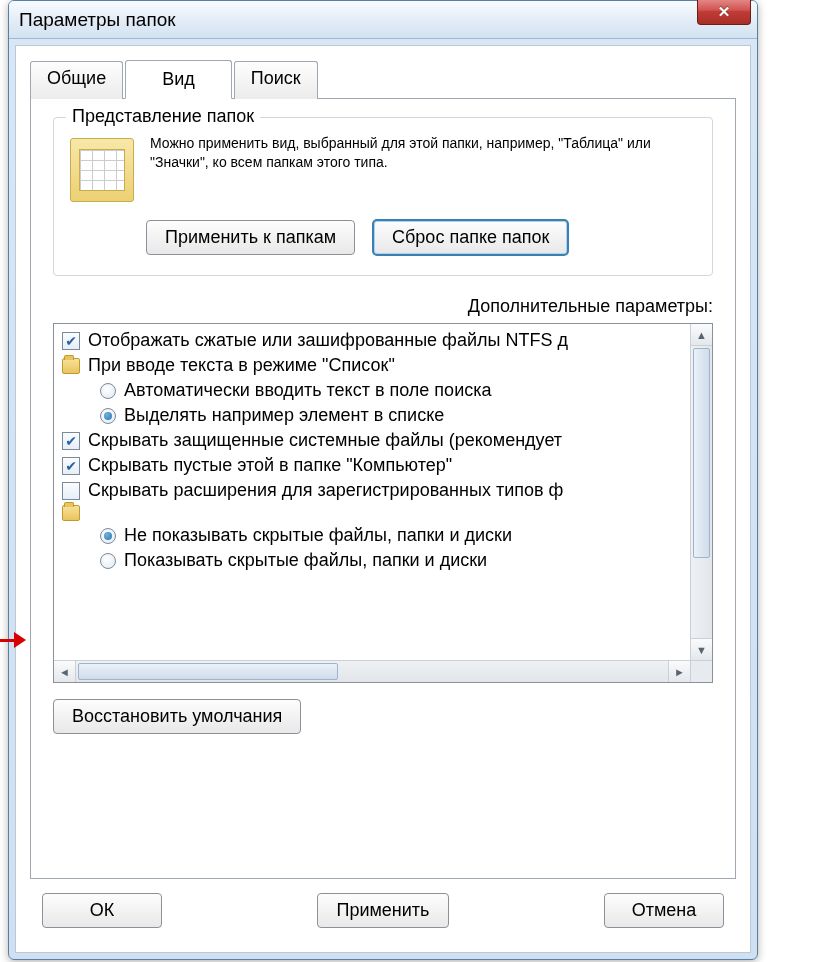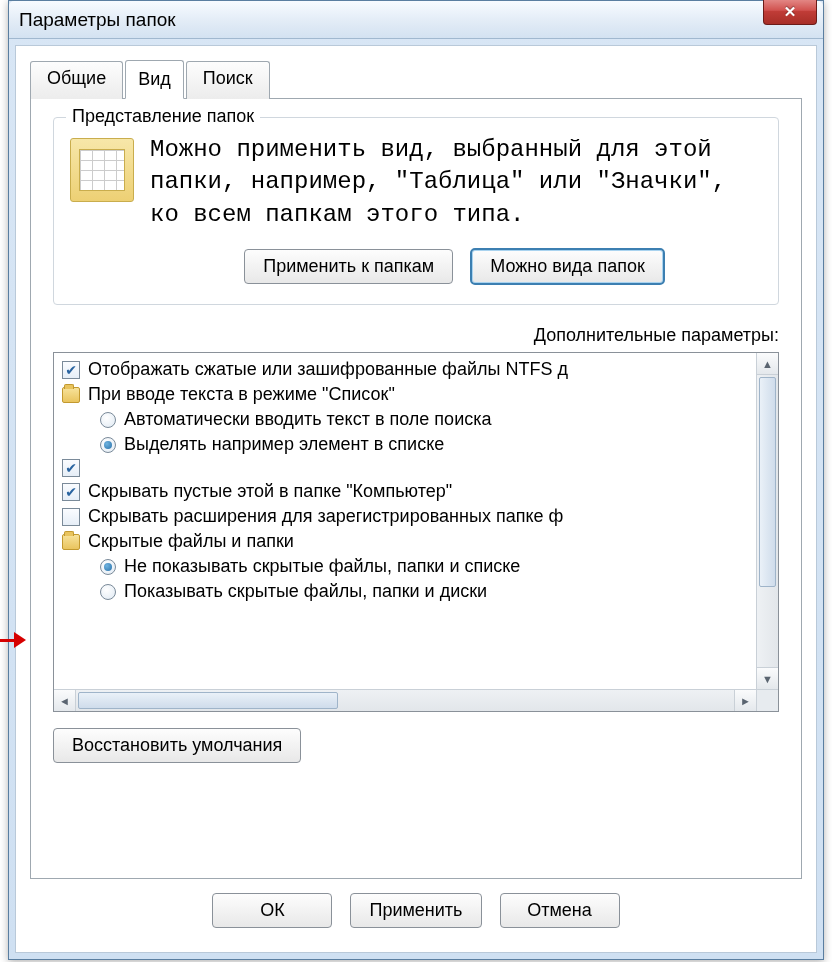--- a/index.html
+++ b/index.html
@@ -9,24 +9,24 @@
     font-size: 17px;
     background: #fff;
     width: 832px;
     height: 962px;
     overflow: hidden;
   }
   .window {
     position: absolute;
     left: 8px;
     top: 0;
-    width: 816px;
+    width: 750px;
     height: 960px;
     border: 1px solid #5a7ea0;
-    border-radius: 0;
+    border-radius: 6px;
     background: linear-gradient(to bottom, #d8e6f5 0%, #cfe0f2 100%);
     box-shadow: 0 2px 8px rgba(0,0,0,0.3);
     display: flex;
     flex-direction: column;
   }
   .titlebar {
     height: 38px;
     background: linear-gradient(to bottom, #f7fbff 0%, #e4edf7 50%, #d3e2f1 100%);
     border-bottom: 1px solid #a0b8cf;
     border-radius: 5px 5px 0 0;
@@ -80,21 +80,21 @@
     background: linear-gradient(to bottom, #fdfdfd, #ececec);
     border-radius: 3px 3px 0 0;
     margin-right: 2px;
     font-size: 18px;
     position: relative;
     top: 1px;
   }
   .tab.active {
     background: #fff;
     border-bottom: 1px solid #fff;
-    padding: 8px 12px;
+    padding: 8px 36px;
     top: 0;
     margin-bottom: -1px;
     z-index: 3;
   }
   .tab-panel {
     border: 1px solid #9fa8b0;
     flex: 1;
     padding: 18px 22px 24px 22px;
     display: flex;
     flex-direction: column;
@@ -134,28 +134,27 @@
     content: "";
     position: absolute;
     left: 8px; top: 10px; right: 8px; bottom: 10px;
     background: #fff;
     border: 1px solid #c9ad4d;
     background-image: linear-gradient(#ccc 1px, transparent 1px),
                       linear-gradient(90deg, #ccc 1px, transparent 1px);
     background-size: 12px 10px;
   }
   .fv-text {
-    font-size: 24px;
+    font-size: 14px;
     line-height: 1.35;
-    font-family: Liberation Mono, monospace;
   }
   .btn-row {
     display: flex;
     gap: 18px;
-    justify-content: center;
+    justify-content: flex-start;
     margin-top: 18px;
     padding-left: 76px;
   }
   button.win {
     font-family: inherit;
     font-size: 18px;
     padding: 6px 18px;
     border: 1px solid #8a9199;
     border-radius: 4px;
     background: linear-gradient(to bottom, #fdfdfd, #e8e8e8);
@@ -268,21 +267,21 @@
   .hscroll .thumb{
     position:absolute;top:2px;bottom:2px;left:2px;width:260px;
     background: linear-gradient(to bottom,#eaf1f8,#cfdceb);
     border:1px solid #9fb4c9;border-radius:2px;
   }
   .corner{position:absolute;right:0;bottom:0;width:22px;height:22px;background:#e7ebef;border-left:1px solid #c9d0d7;border-top:1px solid #c9d0d7;}
   .restore-row {
     display:flex;justify-content:flex-start;margin-top:16px;
   }
   .bottom-bar {
-    display:flex;justify-content:center;gap:18px;
+    display:flex;justify-content:space-between;gap:18px;
     padding: 14px 12px 10px 12px;
   }
   .arrow-annot {
     position: absolute;
     left: -26px;
     top: 584px;
     width: 38px;
     height: 20px;
     pointer-events: none;
   }
@@ -325,21 +324,21 @@
         <div class="legend">Представление папок</div>
         <div class="fv-row">
           <div class="folder-icon"></div>
           <div class="fv-text">Можно применить вид, выбранный для этой папки, например, "Таблица" или "Значки", ко всем папкам этого типа.</div>
         </div>
         <div class="btn-row">
           <button class="win">
             <span>Применить к папкам</span>
           </button>
           <button class="win focused">
-            <span>Можно вида папок</span>
+            <span>Сброс папке папок</span>
           </button>
         </div>
       </div>
 
       <div class="section-label">Дополнительные параметры:</div>
 
       <div class="listbox">
         <div class="list-inner" id="list-inner">
             <div class="item">
               <span class="cb">✔</span>
@@ -354,38 +353,38 @@
               <span>Автоматически вводить текст в поле поиска</span>
             </div>
             <div class="item sub">
               <span class="rd">
                 <span class="dot"></span>
               </span>
               <span>Выделять например элемент в списке</span>
             </div>
             <div class="item">
               <span class="cb">✔</span>
+              <span>Скрывать защищенные системные файлы (рекомендует</span>
             </div>
             <div class="item">
               <span class="cb">✔</span>
               <span>Скрывать пустые этой в папке "Компьютер"</span>
             </div>
             <div class="item">
               <span class="cb"></span>
-              <span>Скрывать расширения для зарегистрированных папке ф</span>
+              <span>Скрывать расширения для зарегистрированных типов ф</span>
             </div>
             <div class="item">
               <span class="mini-folder"></span>
-              <span>Скрытые файлы и папки</span>
             </div>
             <div class="item sub">
               <span class="rd">
                 <span class="dot"></span>
               </span>
-              <span>Не показывать скрытые файлы, папки и списке</span>
+              <span>Не показывать скрытые файлы, папки и диски</span>
             </div>
             <div class="item sub">
               <span class="rd"></span>
               <span>Показывать скрытые файлы, папки и диски</span>
             </div>
           </div>
 
         <div class="vscroll">
           <div class="arrow">▲</div>
           <div class="track">

